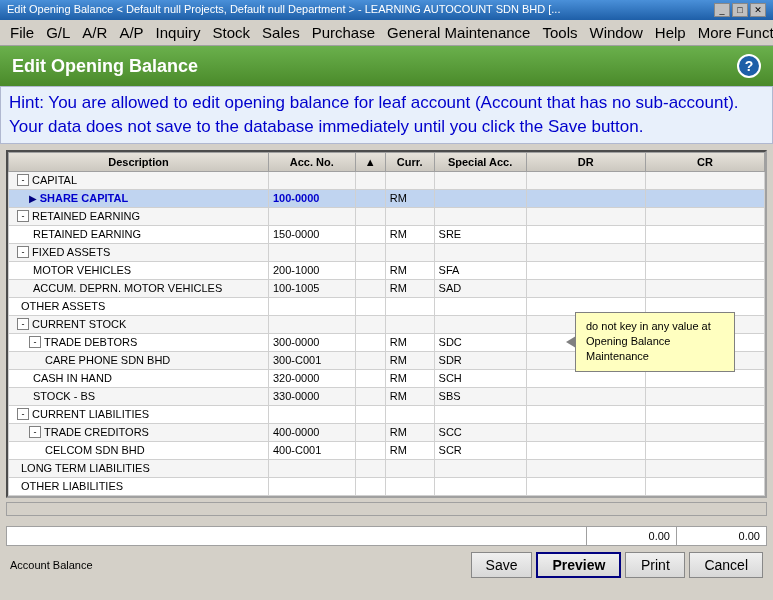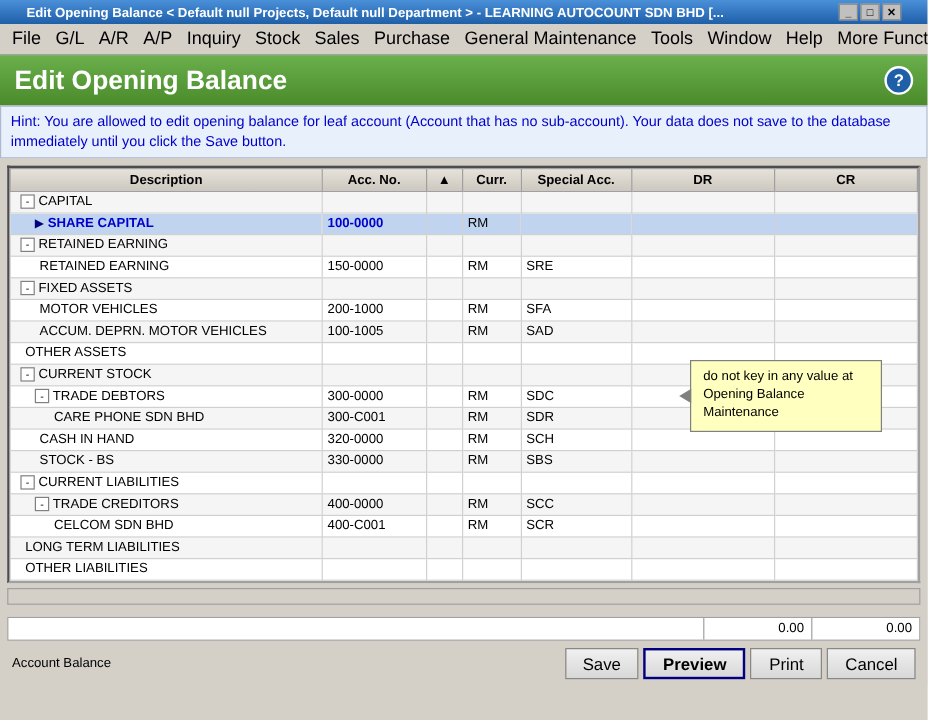--- a/index.html
+++ b/index.html
@@ -1,26 +1,26 @@
 <!DOCTYPE html>
 <html><head>
   <meta charset="utf-8">
   <style>
     * { box-sizing: border-box; margin: 0; padding: 0; }
     body { font-family: 'Segoe UI', Tahoma, Arial, sans-serif; font-size: 11px; background: #d4d0c8; width: 773px; height: 600px; overflow: hidden; }
 
     .title-bar {
       background: linear-gradient(to bottom, #4a90d9, #1e5fa8);
       color: white;
-      padding: 3px 22px;
-      display: flex;
-      align-items: flex-end;
+      padding: 3px 7px;
+      display: flex;
+      align-items: flex-start;
       justify-content: space-between;
       font-size: 11px;
-      font-weight: bold;
+      font-weight: normal;
     }
     .title-bar-buttons { display: flex; gap: 2px; }
     .title-btn {
       width: 16px; height: 14px; background: #c0c0c0; border: 1px solid #888;
       font-size: 9px; display: flex; align-items: center; justify-content: center; cursor: pointer; color: #000;
     }
 
     .menu-bar {
       background: #d4d0c8;
       padding: 2px 4px;
@@ -37,40 +37,40 @@
 
     .page-header {
       background: linear-gradient(to bottom, #6ab04c, #4a8a2a);
       padding: 8px 12px;
       display: flex;
       align-items: center;
       justify-content: space-between;
     }
     .page-title {
       color: white;
-      font-size: 22px;
+      font-size: 18px;
       font-weight: bold;
     }
     .help-btn {
       width: 24px; height: 24px;
       background: #1e5fa8;
       border: 2px solid #fff;
       border-radius: 50%;
       color: white;
       font-weight: bold;
       font-size: 14px;
       display: flex; align-items: center; justify-content: center;
       cursor: pointer;
     }
 
     .hint-bar {
       background: #e8f0fb;
       border: 1px solid #b0b8d0;
       padding: 4px 8px;
-      font-size: 12px;
+      font-size: 17px;
       color: #000080;
       line-height: 1.4;
     }
     .hint-bar span { color: #0000cc; }
 
     .content-area {
       background: #d4d0c8;
       padding: 6px;
       display: flex;
       flex-direction: column;

